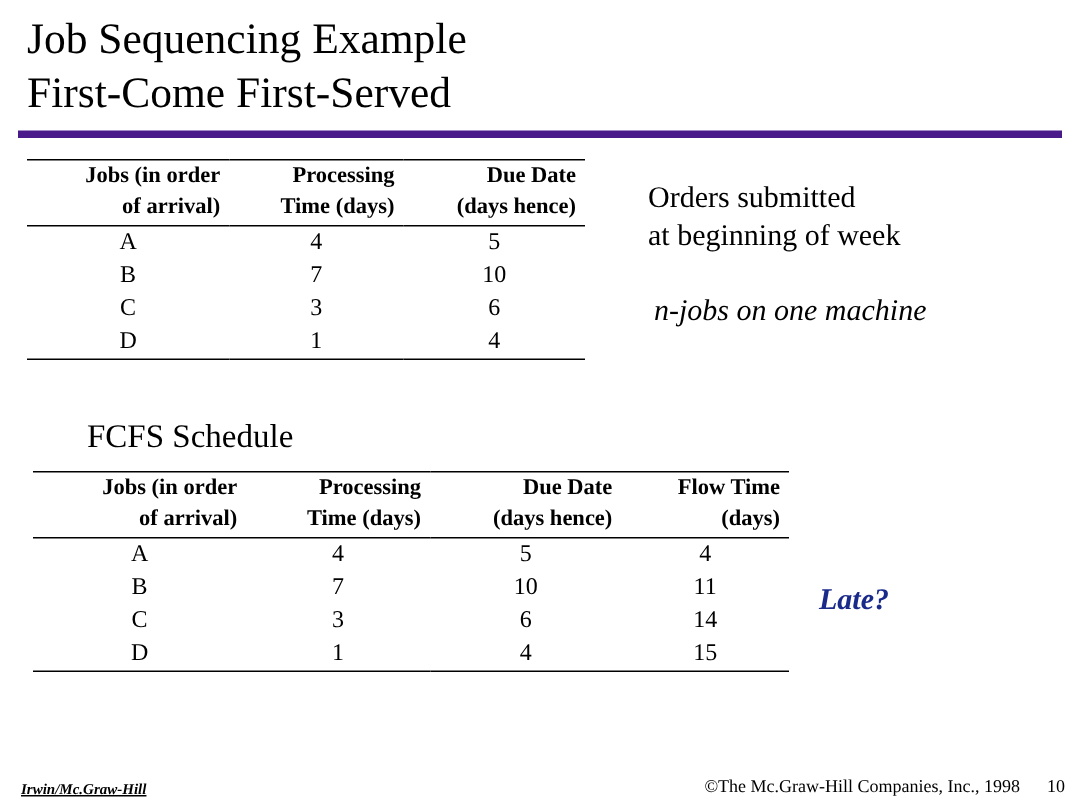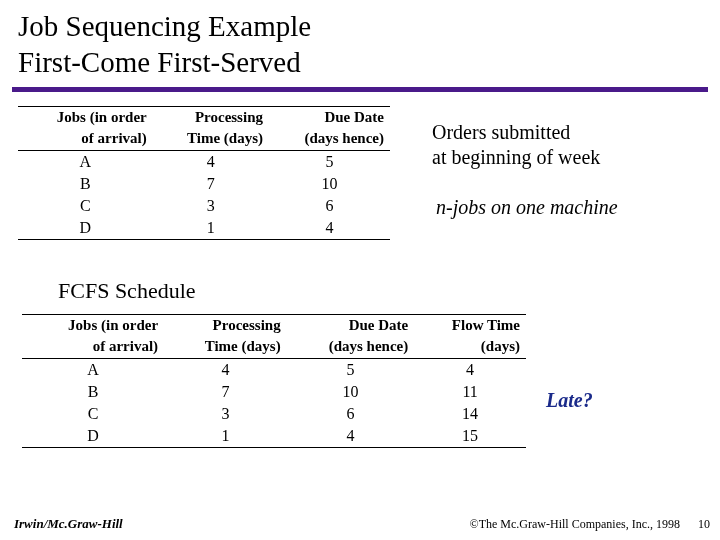--- a/index.html
+++ b/index.html
@@ -93,21 +93,22 @@
   }
   tbody tr.last td {
     border-bottom: 1.5px solid #000;
   }
   .footer-left {
     position: absolute;
     bottom: 8px;
     left: 14px;
     font-style: italic;
     font-weight: bold;
-    font-size: 13px;
+    font-size: 10px;
+    text-decoration: underline;
   }
   .footer-right {
     position: absolute;
     bottom: 8px;
     right: 40px;
     font-size: 12px;
   }
   .page-num {
     position: absolute;
     bottom: 8px;

